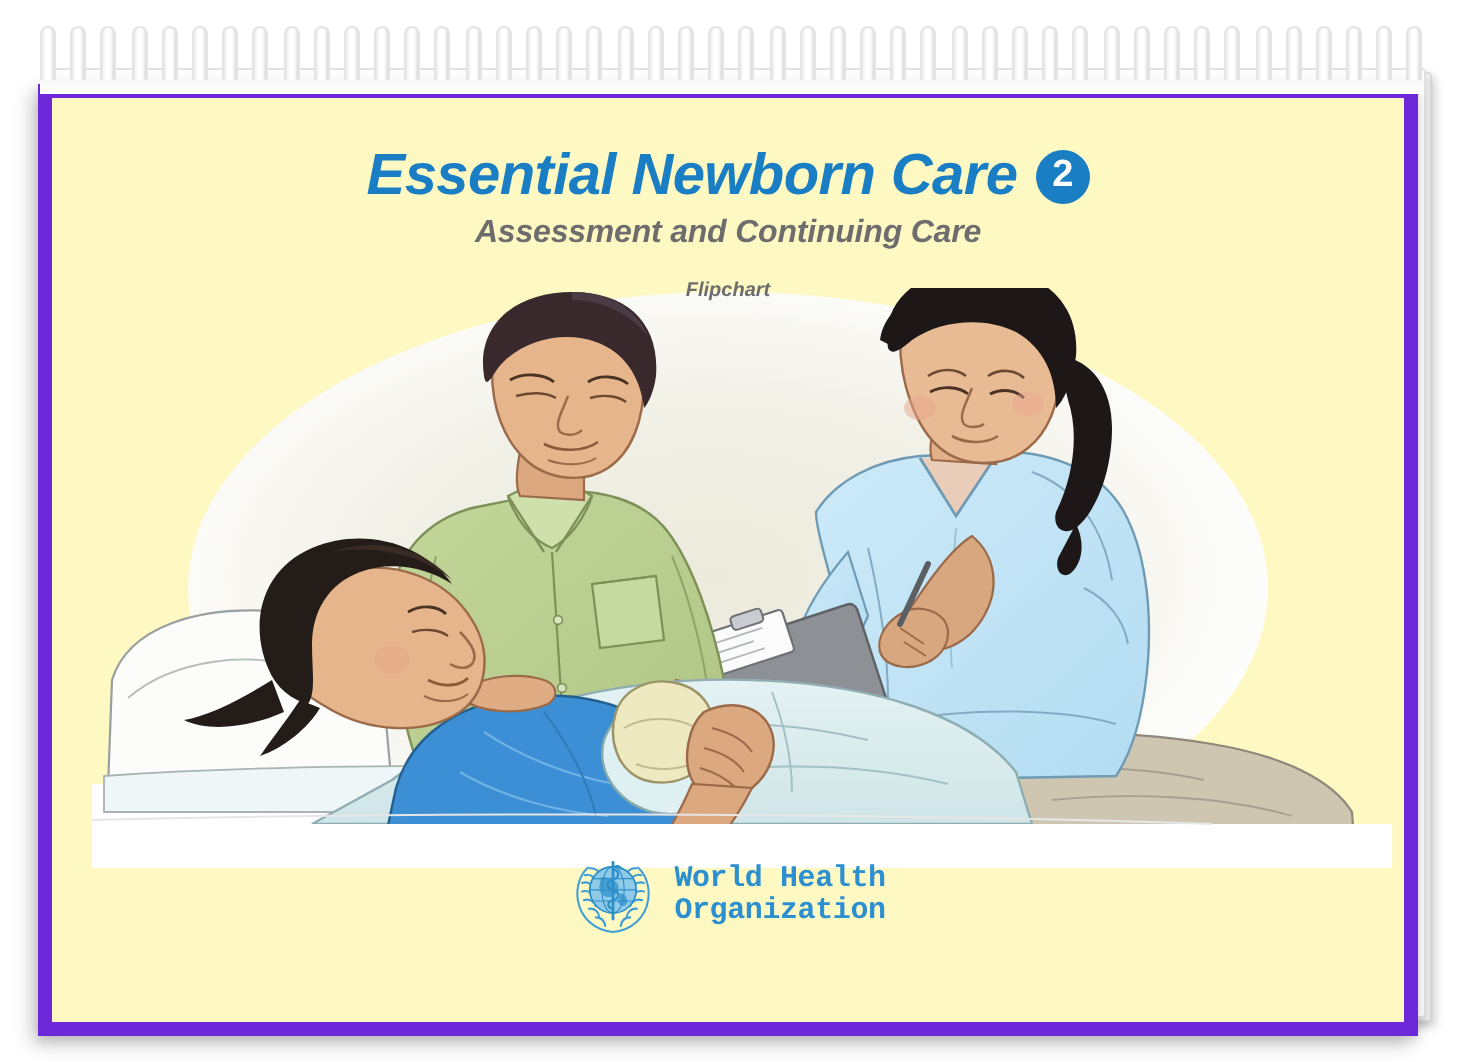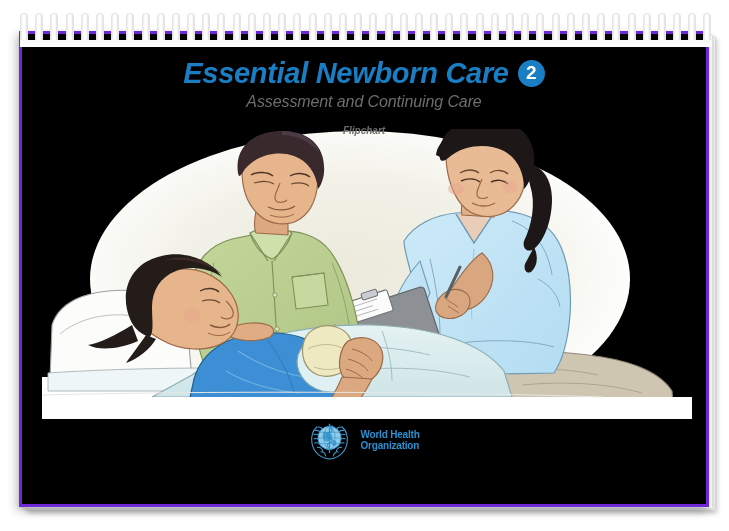--- a/index.html
+++ b/index.html
@@ -25,25 +25,25 @@
     border: 1px solid #e2e2e2;
     border-radius: 2px;
   }
   .sheet-3 { left: 26px;  top: 36px; width: 690px; height: 475px; box-shadow: 2px 3px 5px rgba(0,0,0,0.14); }
   .sheet-2 { left: 23px;  top: 34px; width: 690px; height: 475px; box-shadow: 2px 3px 5px rgba(0,0,0,0.14); }
 
   
   .cover-page {
     position: absolute;
     left: 19px;
-    top: 31px;
+    top: 42px;
     width: 690px;
     height: 476px;
-    background: #000000;
-    border: 3px solid #6d28d9;
+    background: #fef9c3;
+    border: 7px solid #6d28d9;
     box-shadow: -3px 4px 9px rgba(0,0,0,0.22), 0 2px 5px rgba(0,0,0,0.10);
     overflow: hidden;
   }
 
   
   .binding {
     position: absolute;
     left: 20px;
     top: 13px;
     width: 692px;
@@ -105,21 +105,21 @@
     color: #ffffff;
     font-size: 19px;
     font-weight: bold;
     font-style: normal;
     line-height: 1;
     padding-bottom: 1px;
   }
   .subtitle {
     margin-top: 5px;
     font-size: 16px;
-    font-weight: normal;
+    font-weight: bold;
     font-style: italic;
     color: #6d6d6d;
     letter-spacing: -0.1px;
   }
   .subtitle2 {
     margin-top: 14px;
     font-size: 10px;
     font-weight: bold;
     font-style: italic;
     color: #6d6d6d;
@@ -142,25 +142,26 @@
     left: 0; right: 0;
     bottom: 42px;
     display: flex;
     align-items: center;
     justify-content: center;
     gap: 9px;
     z-index: 6;
   }
   .who-emblem { width: 43px; height: 43px; flex: none; }
   .who-text {
-    font-size: 10px;
+    font-size: 15px;
     font-weight: bold;
     line-height: 1.04;
     color: #2c8fd0;
     letter-spacing: -0.2px;
+    font-family: Liberation Mono, monospace;
   }
   .who-text div { white-space: nowrap; }
 </style>
 </head>
 <body>
 
 <div id="stage">
 
   <div class="sheet-stack sheet-3"></div>
   <div class="sheet-stack sheet-2"></div>

